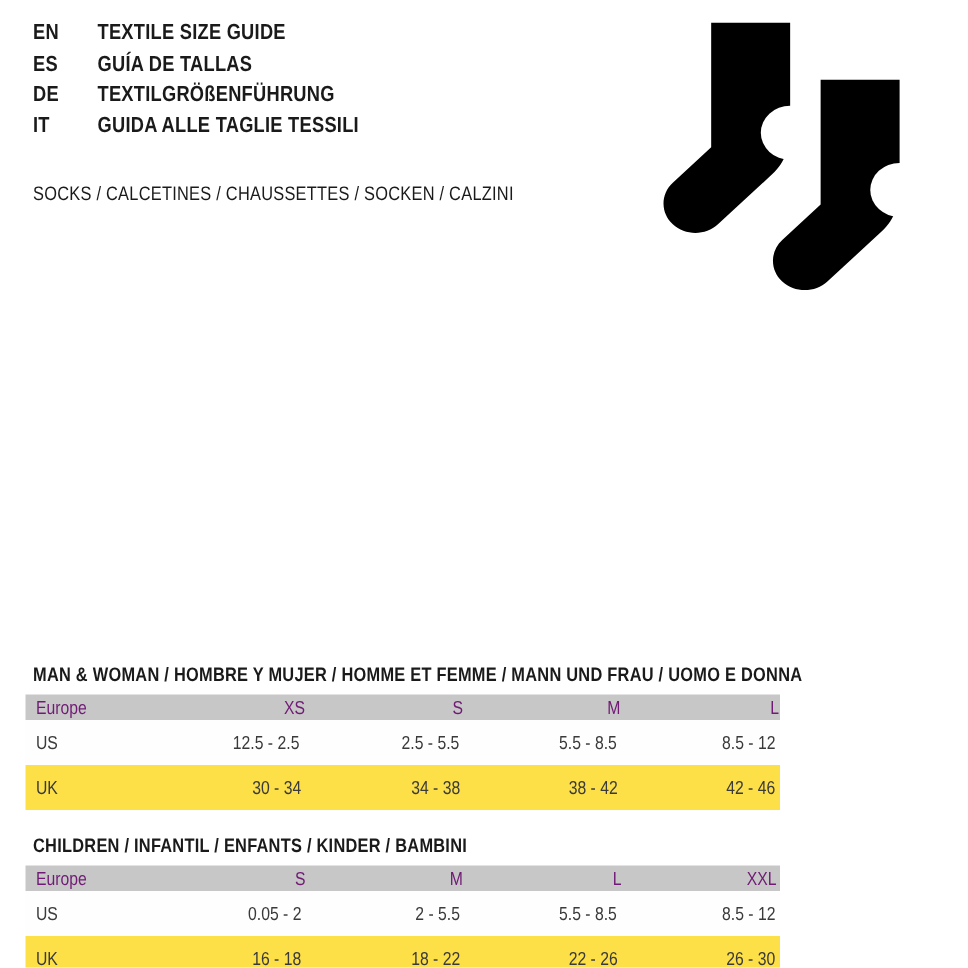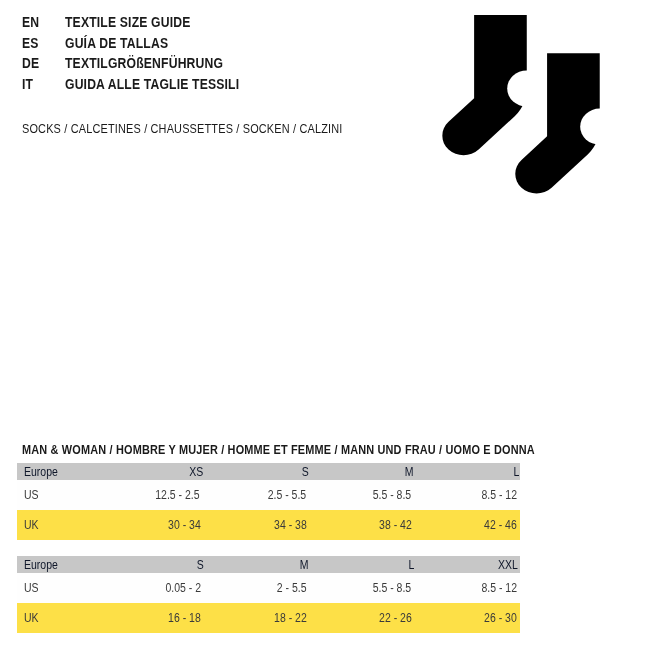--- a/index.html
+++ b/index.html
@@ -28,21 +28,21 @@
   
   .size-table-block { position: absolute; left: 17px; width: 503px; }
   #table-adults   { top: 442px; }
   #table-children { top: 556px; }
   .table-title { font-weight: bold; font-size: 13px; margin: 0 0 6px 5px; letter-spacing: 0.2px; }
   .trow { display: grid; grid-template-columns: 82px 1fr 1fr 1fr 1fr; align-items: center; }
   .trow.head { height: 17px; background: #c7c7c7; }
   .trow.data { height: 30px; background: #fefefe; }
   .trow.alt  { background: #fde047; }
   .tcell { text-align: right; font-size: 12.5px; color: #3a3a3a; }
-  .trow.head .tcell { color: #0f172a; }
+  .trow.head .tcell { color: #701a75; }
   .tcell.region { text-align: left; padding-left: 7px; }
 </style>
 </head>
 <body>
 
 <div class="lang-block">
   <div class="lang-row">
     <span class="lang-code"><span class="cond">EN</span></span>
     <span class="cond">TEXTILE SIZE GUIDE</span>
   </div>
@@ -98,20 +98,23 @@
   <div class="trow data alt">
     <div class="tcell region"><span class="cond">UK</span></div>
     <div class="tcell"><span class="cond-c">30 - 34</span></div>
     <div class="tcell"><span class="cond-c">34 - 38</span></div>
     <div class="tcell"><span class="cond-c">38 - 42</span></div>
     <div class="tcell"><span class="cond-c">42 - 46</span></div>
   </div>
 </div>
 
 <div class="size-table-block" id="table-children">
+  <div class="table-title">
+    <span class="cond">CHILDREN / INFANTIL / ENFANTS / KINDER / BAMBINI</span>
+  </div>
   <div class="trow head">
     <div class="tcell region"><span class="cond">Europe</span></div>
     <div class="tcell"><span class="cond-c">S</span></div>
     <div class="tcell"><span class="cond-c">M</span></div>
     <div class="tcell"><span class="cond-c">L</span></div>
     <div class="tcell"><span class="cond-c">XXL</span></div>
   </div>
   <div class="trow data">
     <div class="tcell region"><span class="cond">US</span></div>
     <div class="tcell"><span class="cond-c">0.05 - 2</span></div>

